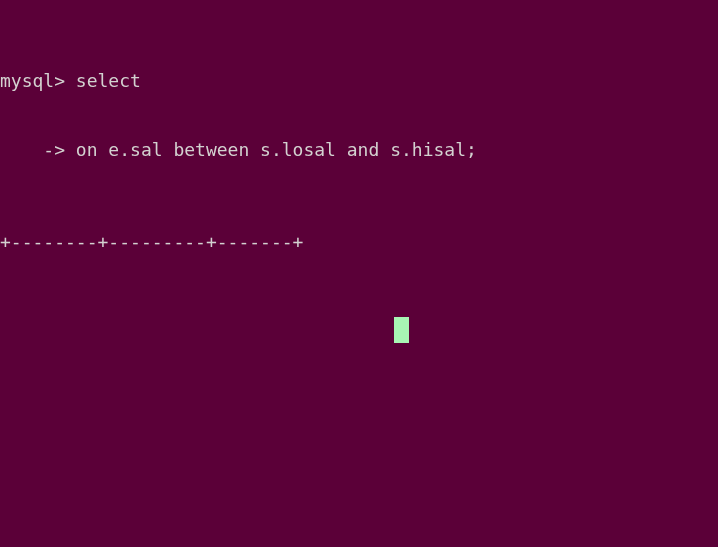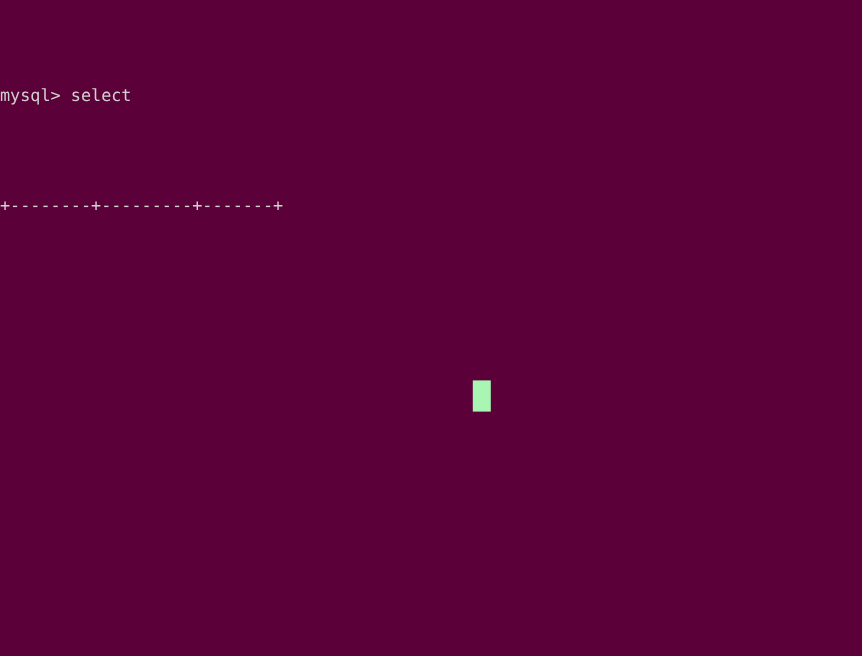--- a/index.html
+++ b/index.html
@@ -36,39 +36,40 @@
     font-family: "DejaVu Sans Mono", "Liberation Mono", monospace;
     font-size: 18px;
     line-height: 23px;
   }
   .line {
     display: block;
     height: 23px;
     white-space: pre;
     color: #d3d1d0;
     font-family: "DejaVu Sans Mono", "Liberation Mono", monospace;
-    font-size: 14px;
+    font-size: 18px;
     line-height: 23px;
   }
   .cursor-block {
     position: absolute;
     left: 394px;
     top: 317px;
     width: 15px;
     height: 26px;
     background: #a8f5b4;
   }
 </style>
 </head>
 <body style="background: rgb(91, 0, 56);">
 
 <div id="terminal" style="background: rgb(91, 0, 56); color: rgb(211, 209, 208);">
   <div class="screen">
 
     <span class="line">mysql&gt; select</span>
+    <span class="line">    -&gt; on e.sal between s.losal and s.hisal;</span>
 
     <span class="line">+--------+---------+-------+</span>
     
 
     
     
     
     
     
     

